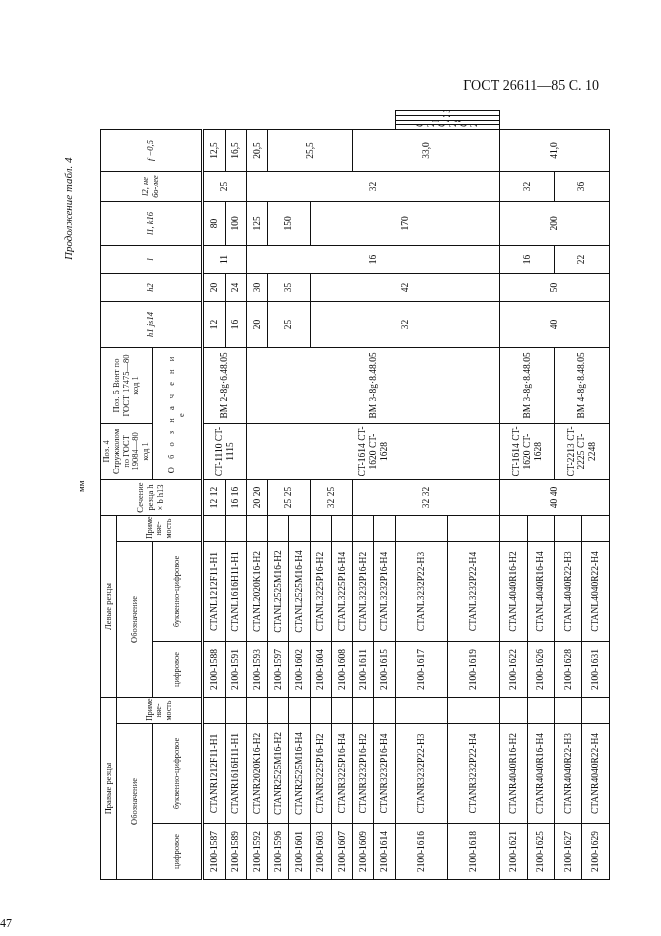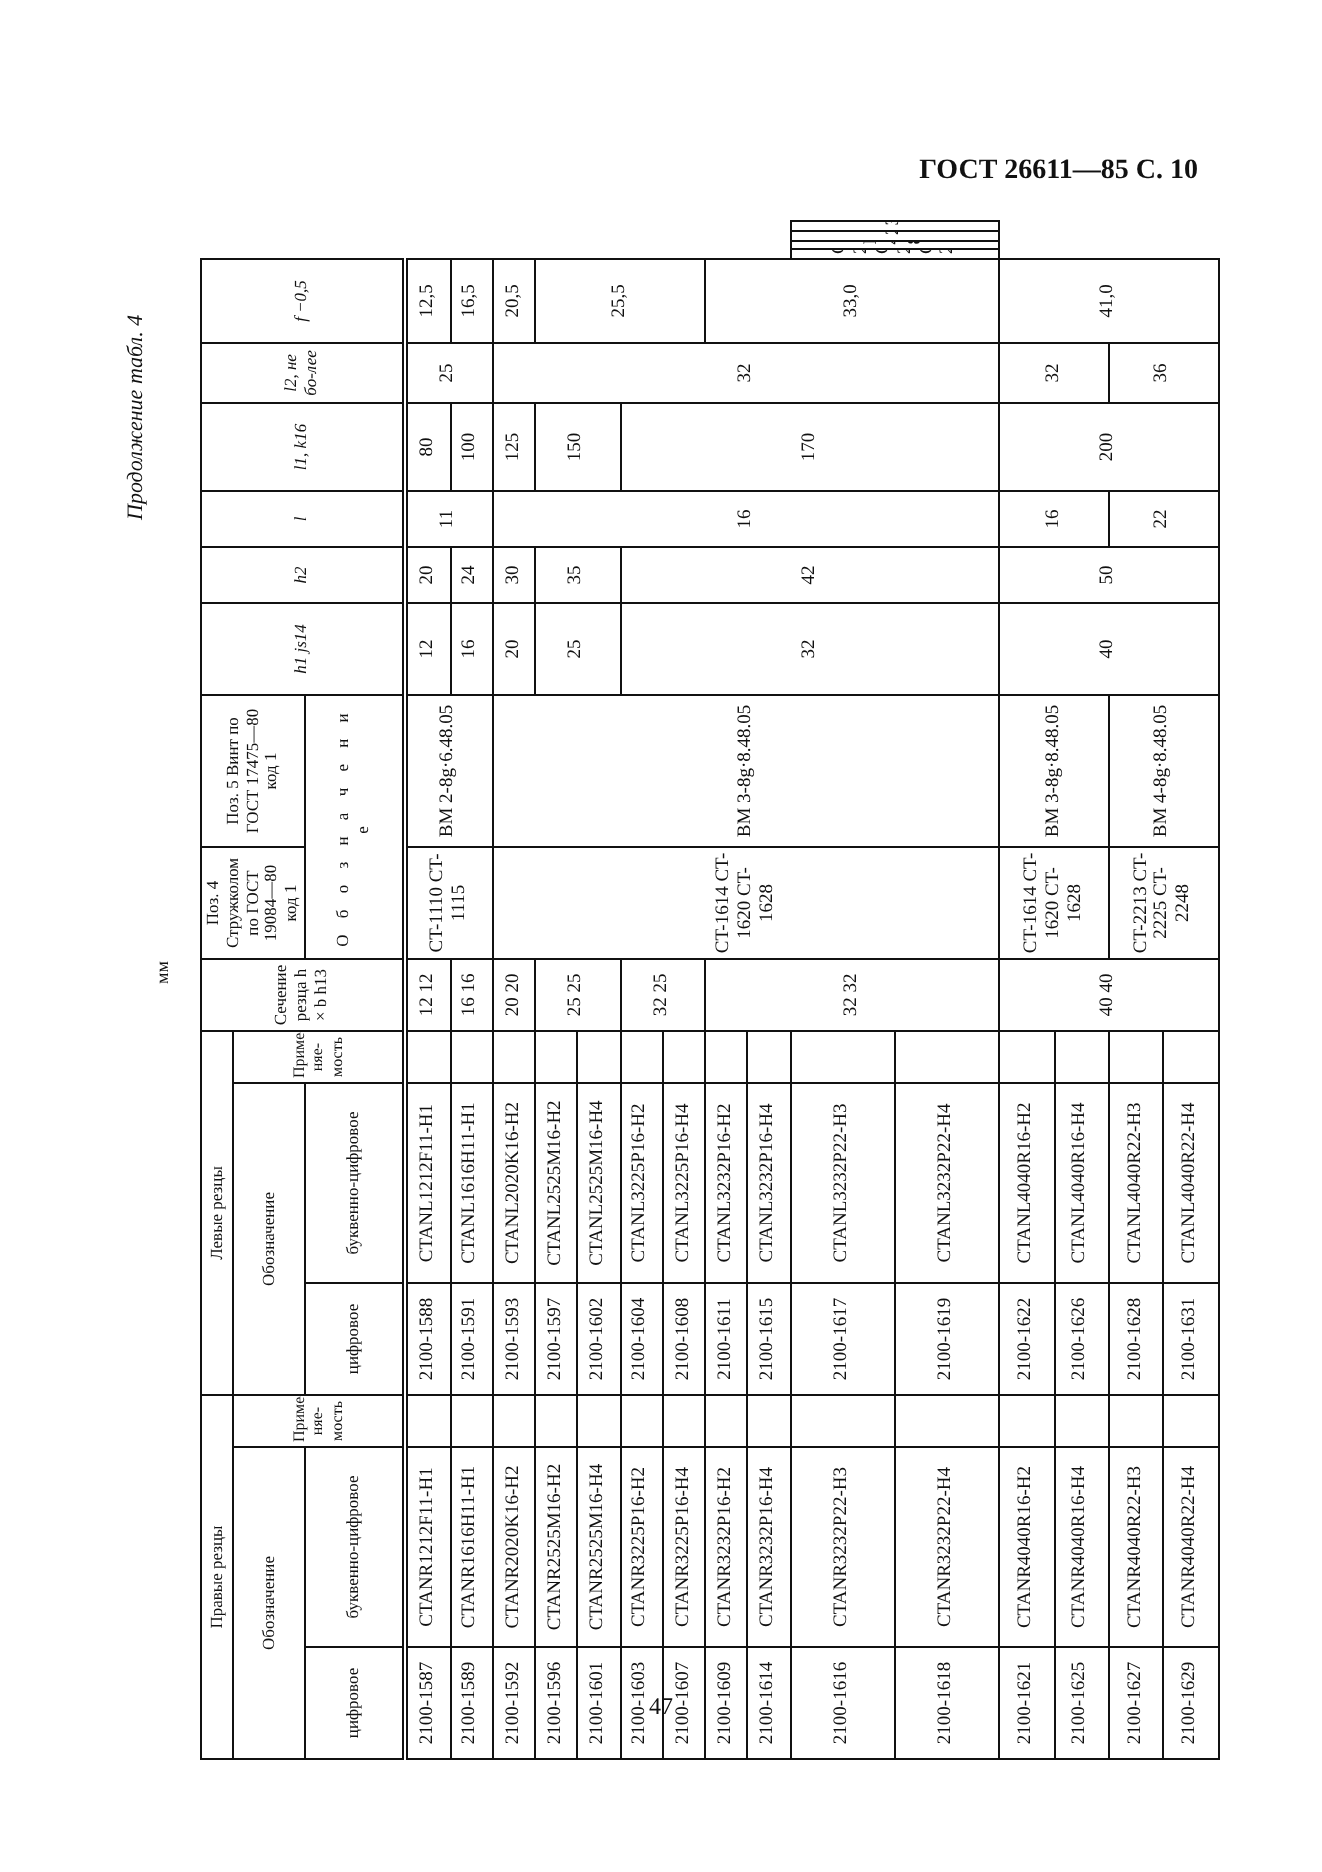--- a/index.html
+++ b/index.html
@@ -1,19 +1,19 @@
 <!DOCTYPE html>
 <html><head>
 <meta charset="utf-8">
 <style>
   html, body { margin:0; padding:0; background:#fff; }
   body { width:661px; height:936px; position:relative; overflow:hidden;
          font-family:"Liberation Serif", "DejaVu Serif", serif; color:#111; }
-  .page-header { position:absolute; top:78px; right:62px; font-weight:bold; font-size:14px;margin-left:41px; }
-  .page-number { position:absolute; top:846px; left:0; width:661px; text-align:center; font-size:12px; }
+  .page-header { position:absolute; top:78px; right:62px; font-weight:normal; font-size:14px;margin-left:41px; }
+  .page-number { position:absolute; top:916px; left:0; width:661px; font-size:12px; }
   .caption { position:absolute; font-style:italic; font-size:11px; transform-origin:0 0;
              transform:rotate(-90deg); left:62px; top:260px; white-space:nowrap; }
   .units { position:absolute; font-size:9px; transform-origin:0 0; transform:rotate(-90deg);
            left:76px; top:492px; white-space:nowrap; }
   
   .rot { position:absolute; width:770px; height:490px; left:100px; top:880px;
          transform-origin:0 0; transform:rotate(-90deg); }
   table { border-collapse:collapse; width:770px; height:490px; table-layout:fixed; font-size:9.5px; }
   td, th { border:1px solid #111; padding:1px 2px; text-align:center; vertical-align:middle;
            font-weight:normal; line-height:1.15; overflow:hidden; }

